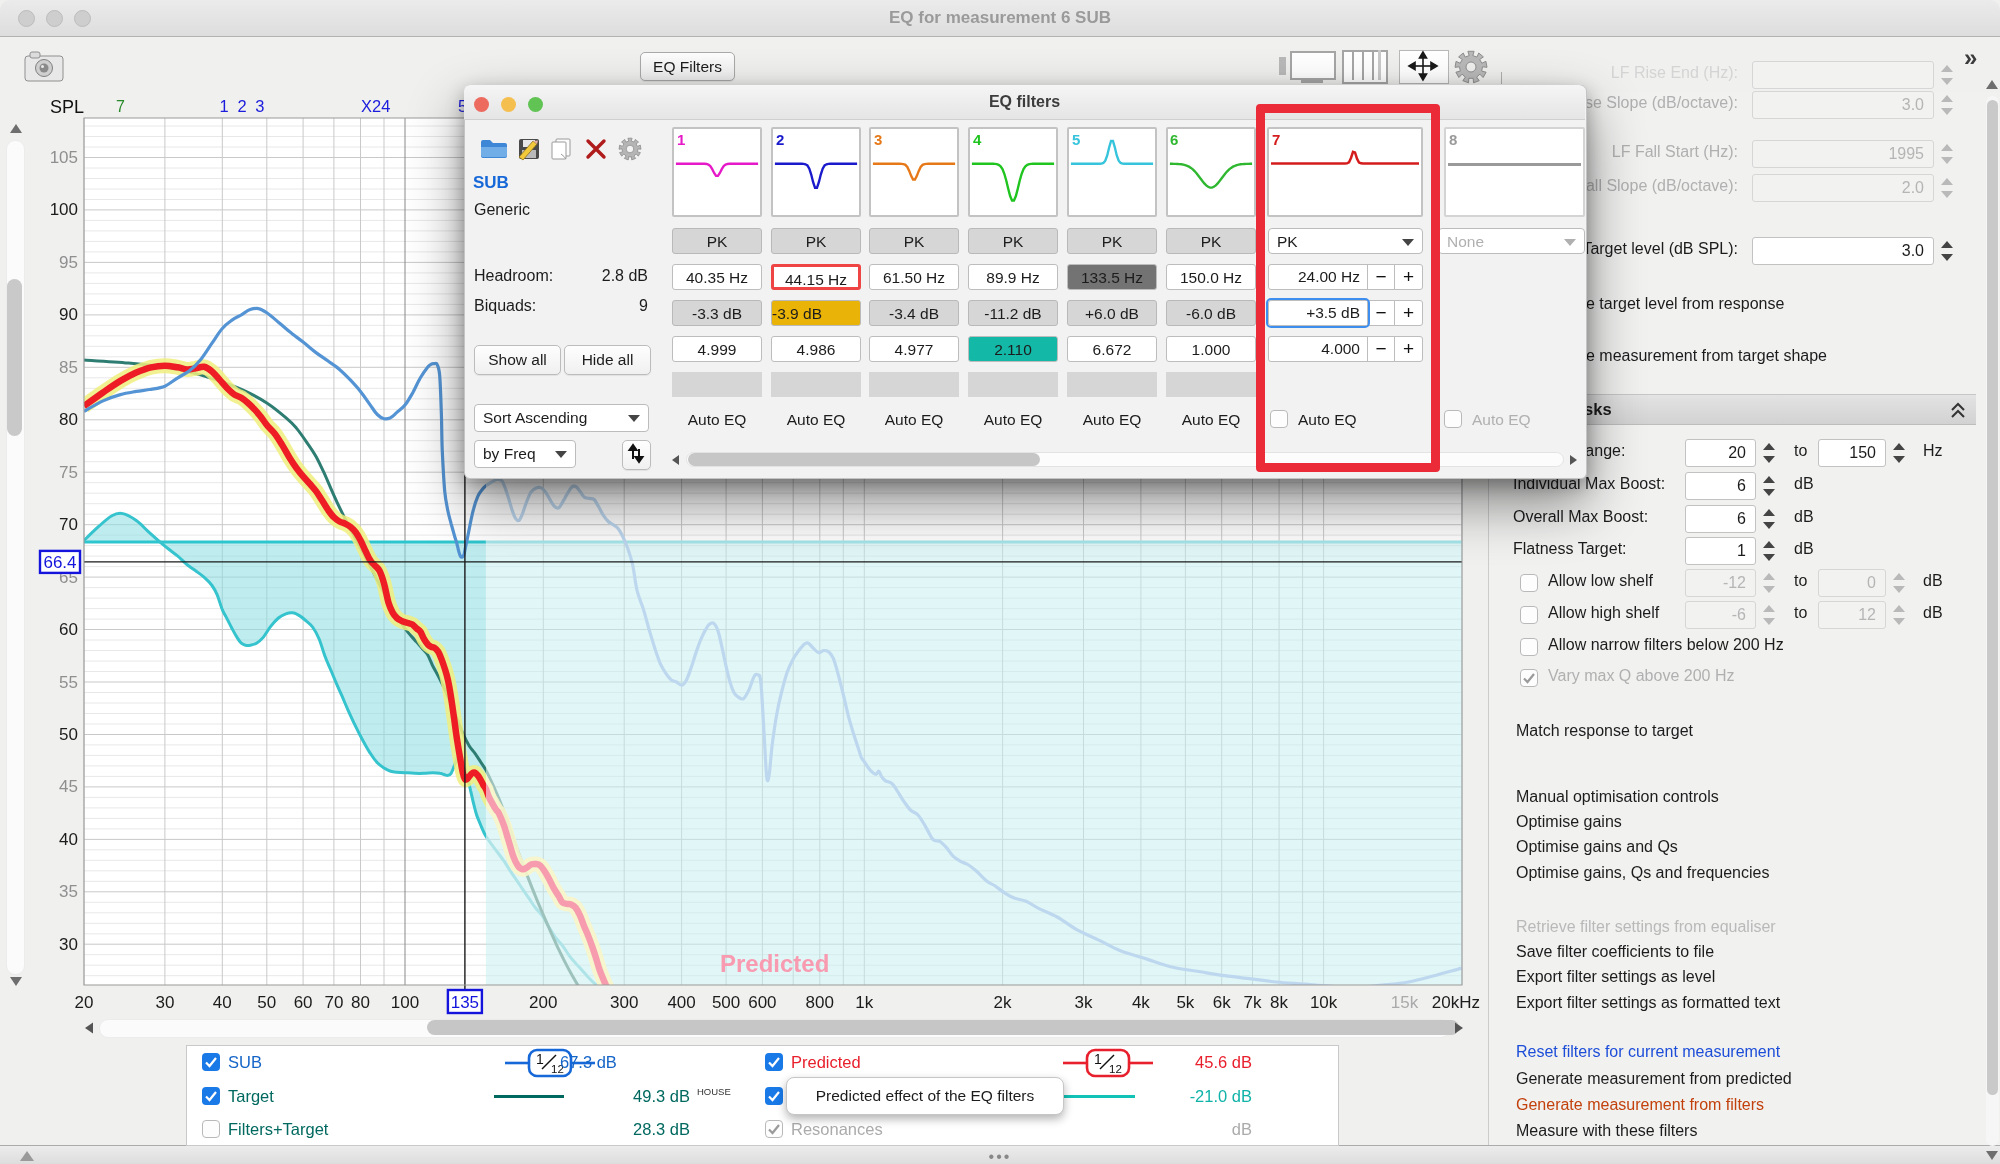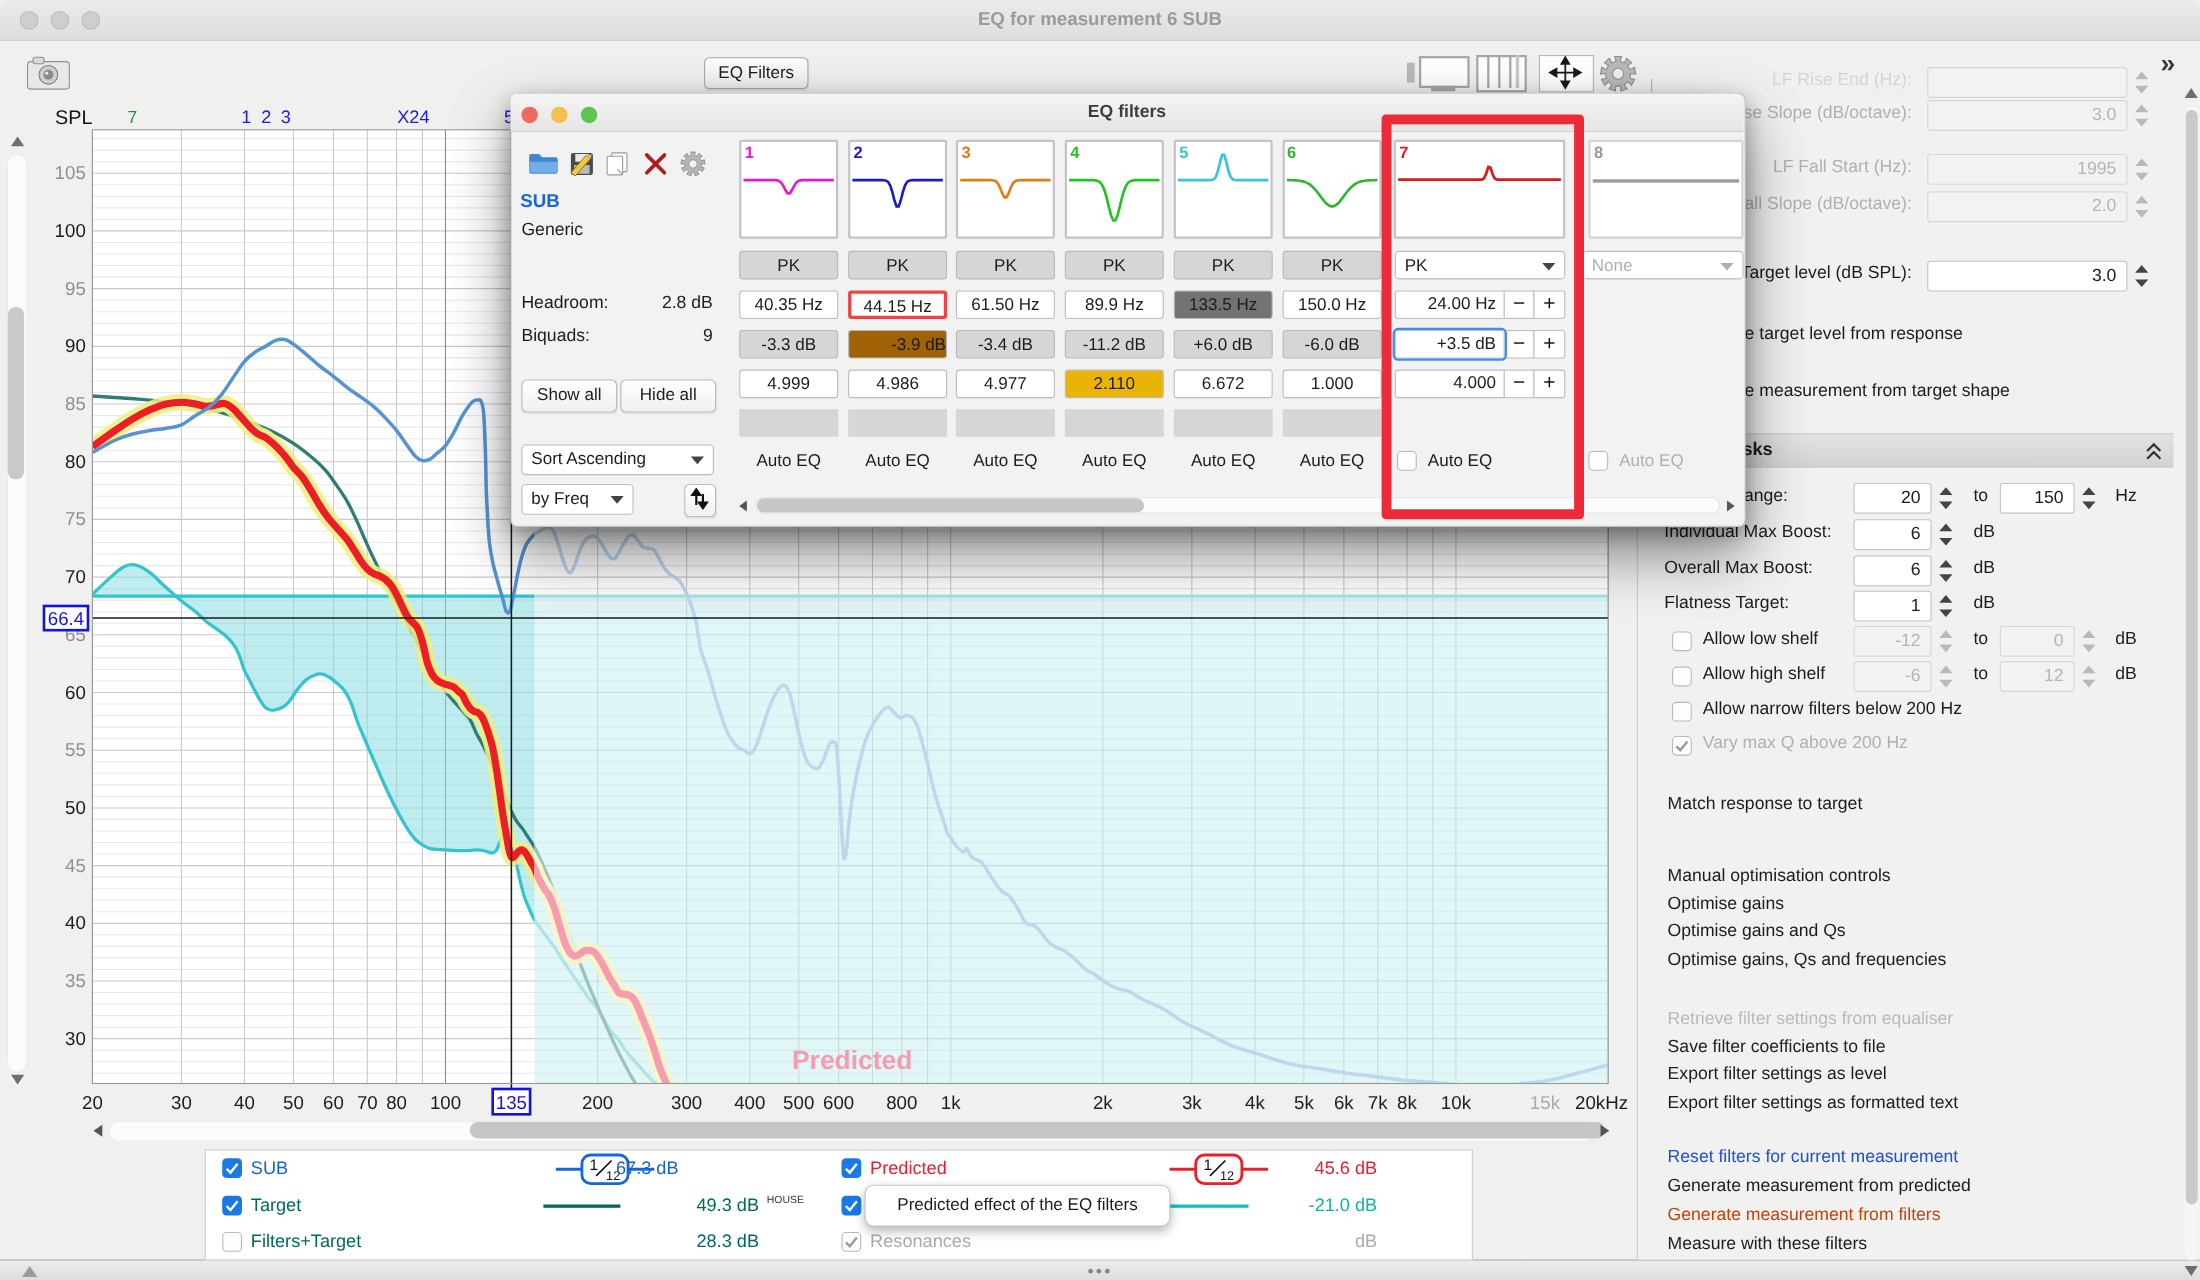--- a/index.html
+++ b/index.html
@@ -534,21 +534,21 @@
 <div class="abs" style="left:672px;top:336px;width:90px;height:26px;background:#fff;border:1px solid #bdbdbd;border-radius:3px;box-sizing:border-box;text-align:center;line-height:25px;font-size:15.5px;color:#1c1c1c;">4.999</div>
 <div class="abs" style="left:672px;top:372px;width:90px;height:25px;background:#d6d6d6;"></div>
 <div class="abs" style="left:672px;top:411px;width:90px;text-align:center;font-size:15.5px;color:#1c1c1c;">Auto EQ</div>
 <div class="abs" style="left:771px;top:127px;width:90px;height:90px;background:#fff;border:2px solid #c3c3c3;border-radius:2px;box-sizing:border-box;"></div>
 <div class="abs" style="left:776px;top:131px;font-size:15px;font-weight:bold;color:#1a1acc;">2</div>
 <svg class="abs" style="left:773px;top:129px;" width="86" height="86" viewBox="0 0 90 86">
     <path d="M2.0,34.4 L4.0,34.4 L6.0,34.4 L8.0,34.4 L10.0,34.4 L12.0,34.4 L14.0,34.4 L16.0,34.4 L18.0,34.4 L20.0,34.4 L22.0,34.4 L24.0,34.4 L26.0,34.4 L28.0,34.4 L30.0,34.4 L32.0,34.5 L34.0,34.9 L36.0,36.1 L38.0,39.5 L40.0,45.7 L42.0,53.7 L44.0,59.5 L46.0,59.5 L48.0,53.7 L50.0,45.7 L52.0,39.5 L54.0,36.1 L56.0,34.9 L58.0,34.5 L60.0,34.4 L62.0,34.4 L64.0,34.4 L66.0,34.4 L68.0,34.4 L70.0,34.4 L72.0,34.4 L74.0,34.4 L76.0,34.4 L78.0,34.4 L80.0,34.4 L82.0,34.4 L84.0,34.4 L86.0,34.4 L88.0,34.4" fill="none" stroke="#1a1acc" stroke-width="2.5"></path>
   </svg>
 <div class="abs" style="left:771px;top:228px;width:90px;height:26px;background:#d6d6d6;border:1px solid #b9b9b9;border-radius:3px;box-sizing:border-box;text-align:center;line-height:25px;font-size:15.5px;color:#1c1c1c;">PK</div>
 <div class="abs" style="left:771px;top:264px;width:90px;height:26px;background:#fff;border:3px solid #ef4444;border-radius:3px;box-sizing:border-box;text-align:center;line-height:25px;font-size:15.5px;color:#1c1c1c;">44.15 Hz</div>
-<div class="abs" style="left:771px;top:300px;width:90px;height:26px;background:#a16207;border:1px solid #b9b9b9;border-radius:3px;box-sizing:border-box;text-align:right;line-height:25px;font-size:15.5px;color:#1c1c1c;">-3.9 dB</div>
+<div class="abs" style="left:771px;top:300px;width:90px;height:26px;background:#eab308;border:1px solid #b9b9b9;border-radius:3px;box-sizing:border-box;text-align:left;line-height:25px;font-size:15.5px;color:#1c1c1c;">-3.9 dB</div>
 <div class="abs" style="left:771px;top:336px;width:90px;height:26px;background:#fff;border:1px solid #bdbdbd;border-radius:3px;box-sizing:border-box;text-align:center;line-height:25px;font-size:15.5px;color:#1c1c1c;">4.986</div>
 <div class="abs" style="left:771px;top:372px;width:90px;height:25px;background:#d6d6d6;"></div>
 <div class="abs" style="left:771px;top:411px;width:90px;text-align:center;font-size:15.5px;color:#1c1c1c;">Auto EQ</div>
 <div class="abs" style="left:869px;top:127px;width:90px;height:90px;background:#fff;border:2px solid #c3c3c3;border-radius:2px;box-sizing:border-box;"></div>
 <div class="abs" style="left:874px;top:131px;font-size:15px;font-weight:bold;color:#e67817;">3</div>
 <svg class="abs" style="left:871px;top:129px;" width="86" height="86" viewBox="0 0 90 86">
     <path d="M2.0,34.4 L4.0,34.4 L6.0,34.4 L8.0,34.4 L10.0,34.4 L12.0,34.4 L14.0,34.4 L16.0,34.4 L18.0,34.4 L20.0,34.4 L22.0,34.4 L24.0,34.4 L26.0,34.4 L28.0,34.4 L30.0,34.4 L32.0,34.5 L34.0,34.7 L36.0,35.5 L38.0,37.7 L40.0,41.8 L42.0,47.0 L44.0,50.8 L46.0,50.8 L48.0,47.0 L50.0,41.8 L52.0,37.7 L54.0,35.5 L56.0,34.7 L58.0,34.5 L60.0,34.4 L62.0,34.4 L64.0,34.4 L66.0,34.4 L68.0,34.4 L70.0,34.4 L72.0,34.4 L74.0,34.4 L76.0,34.4 L78.0,34.4 L80.0,34.4 L82.0,34.4 L84.0,34.4 L86.0,34.4 L88.0,34.4" fill="none" stroke="#e67817" stroke-width="2.5"></path>
   </svg>
 <div class="abs" style="left:869px;top:228px;width:90px;height:26px;background:#d6d6d6;border:1px solid #b9b9b9;border-radius:3px;box-sizing:border-box;text-align:center;line-height:25px;font-size:15.5px;color:#1c1c1c;">PK</div>
 <div class="abs" style="left:869px;top:264px;width:90px;height:26px;background:#fff;border:1px solid #bdbdbd;border-radius:3px;box-sizing:border-box;text-align:center;line-height:25px;font-size:15.5px;color:#1c1c1c;">61.50 Hz</div>
@@ -557,21 +557,21 @@
 <div class="abs" style="left:869px;top:372px;width:90px;height:25px;background:#d6d6d6;"></div>
 <div class="abs" style="left:869px;top:411px;width:90px;text-align:center;font-size:15.5px;color:#1c1c1c;">Auto EQ</div>
 <div class="abs" style="left:968px;top:127px;width:90px;height:90px;background:#fff;border:2px solid #c3c3c3;border-radius:2px;box-sizing:border-box;"></div>
 <div class="abs" style="left:973px;top:131px;font-size:15px;font-weight:bold;color:#1fc41f;">4</div>
 <svg class="abs" style="left:970px;top:129px;" width="86" height="86" viewBox="0 0 90 86">
     <path d="M2.0,34.4 L4.0,34.4 L6.0,34.4 L8.0,34.4 L10.0,34.4 L12.0,34.4 L14.0,34.4 L16.0,34.4 L18.0,34.4 L20.0,34.4 L22.0,34.4 L24.0,34.4 L26.0,34.5 L28.0,34.8 L30.0,35.5 L32.0,37.0 L34.0,40.0 L36.0,45.1 L38.0,52.2 L40.0,60.5 L42.0,68.2 L44.0,72.8 L46.0,72.8 L48.0,68.2 L50.0,60.5 L52.0,52.2 L54.0,45.1 L56.0,40.0 L58.0,37.0 L60.0,35.5 L62.0,34.8 L64.0,34.5 L66.0,34.4 L68.0,34.4 L70.0,34.4 L72.0,34.4 L74.0,34.4 L76.0,34.4 L78.0,34.4 L80.0,34.4 L82.0,34.4 L84.0,34.4 L86.0,34.4 L88.0,34.4" fill="none" stroke="#1fc41f" stroke-width="2.5"></path>
   </svg>
 <div class="abs" style="left:968px;top:228px;width:90px;height:26px;background:#d6d6d6;border:1px solid #b9b9b9;border-radius:3px;box-sizing:border-box;text-align:center;line-height:25px;font-size:15.5px;color:#1c1c1c;">PK</div>
 <div class="abs" style="left:968px;top:264px;width:90px;height:26px;background:#fff;border:1px solid #bdbdbd;border-radius:3px;box-sizing:border-box;text-align:center;line-height:25px;font-size:15.5px;color:#1c1c1c;">89.9 Hz</div>
 <div class="abs" style="left:968px;top:300px;width:90px;height:26px;background:#d6d6d6;border:1px solid #b9b9b9;border-radius:3px;box-sizing:border-box;text-align:center;line-height:25px;font-size:15.5px;color:#1c1c1c;">-11.2 dB</div>
-<div class="abs" style="left:968px;top:336px;width:90px;height:26px;background:#eab308;border:1px solid #bdbdbd;border-radius:3px;box-sizing:border-box;text-align:center;line-height:25px;font-size:15.5px;color:#1c1c1c;">2.110</div>
+<div class="abs" style="left:968px;top:336px;width:90px;height:26px;background:#14b8a6;border:1px solid #bdbdbd;border-radius:3px;box-sizing:border-box;text-align:center;line-height:25px;font-size:15.5px;color:#1c1c1c;">2.110</div>
 <div class="abs" style="left:968px;top:372px;width:90px;height:25px;background:#d6d6d6;"></div>
 <div class="abs" style="left:968px;top:411px;width:90px;text-align:center;font-size:15.5px;color:#1c1c1c;">Auto EQ</div>
 <div class="abs" style="left:1067px;top:127px;width:90px;height:90px;background:#fff;border:2px solid #c3c3c3;border-radius:2px;box-sizing:border-box;"></div>
 <div class="abs" style="left:1072px;top:131px;font-size:15px;font-weight:bold;color:#35c4dc;">5</div>
 <svg class="abs" style="left:1069px;top:129px;" width="86" height="86" viewBox="0 0 90 86">
     <path d="M2.0,34.4 L4.0,34.4 L6.0,34.4 L8.0,34.4 L10.0,34.4 L12.0,34.4 L14.0,34.4 L16.0,34.4 L18.0,34.4 L20.0,34.4 L22.0,34.4 L24.0,34.4 L26.0,34.4 L28.0,34.4 L30.0,34.4 L32.0,34.4 L34.0,34.2 L36.0,33.6 L38.0,31.2 L40.0,25.7 L42.0,17.3 L44.0,10.4 L46.0,10.4 L48.0,17.3 L50.0,25.7 L52.0,31.2 L54.0,33.6 L56.0,34.2 L58.0,34.4 L60.0,34.4 L62.0,34.4 L64.0,34.4 L66.0,34.4 L68.0,34.4 L70.0,34.4 L72.0,34.4 L74.0,34.4 L76.0,34.4 L78.0,34.4 L80.0,34.4 L82.0,34.4 L84.0,34.4 L86.0,34.4 L88.0,34.4" fill="none" stroke="#35c4dc" stroke-width="2.5"></path>
   </svg>
 <div class="abs" style="left:1067px;top:228px;width:90px;height:26px;background:#d6d6d6;border:1px solid #b9b9b9;border-radius:3px;box-sizing:border-box;text-align:center;line-height:25px;font-size:15.5px;color:#1c1c1c;">PK</div>
 <div class="abs" style="left:1067px;top:264px;width:90px;height:26px;background:#737373;border:1px solid #bdbdbd;border-radius:3px;box-sizing:border-box;text-align:center;line-height:25px;font-size:15.5px;color:#1c1c1c;">133.5 Hz</div>
 <div class="abs" style="left:1067px;top:300px;width:90px;height:26px;background:#d6d6d6;border:1px solid #b9b9b9;border-radius:3px;box-sizing:border-box;text-align:center;line-height:25px;font-size:15.5px;color:#1c1c1c;">+6.0 dB</div>

